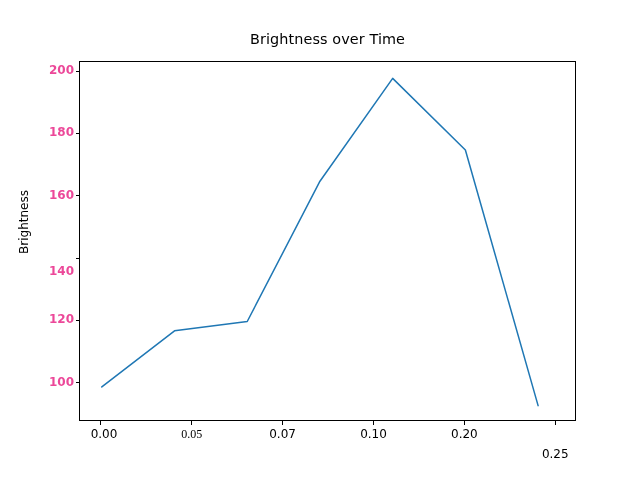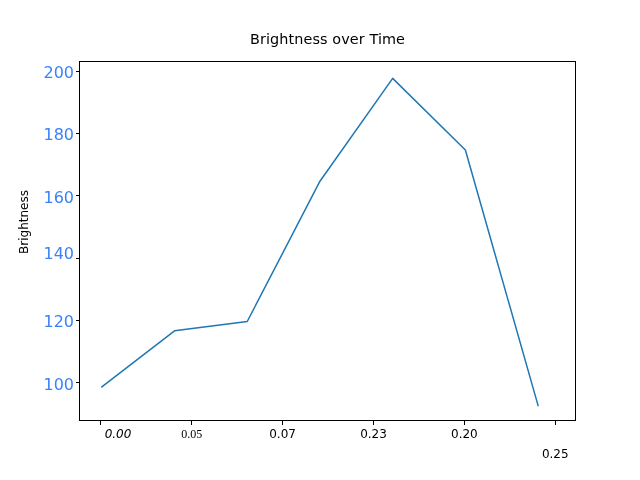--- a/index.html
+++ b/index.html
@@ -54,24 +54,25 @@
   
   .ytick-mark {
     position: absolute;
     width: 3.5px;
     height: 1px;
     background: #000000;
   }
   .ytick-label {
     position: absolute;
     text-align: right;
-    font-size: 16px;
-    color: #3b82f6;
+    font-size: 12px;
+    color: #ec4899;
     white-space: nowrap;
     width: 60px;
+    font-weight: bold;
   }
   .xtick-mark {
     position: absolute;
     width: 1px;
     height: 3.5px;
     background: #000000;
   }
   .xtick-label {
     position: absolute;
     text-align: center;
@@ -116,37 +117,37 @@
       <polyline id="series-path" fill="none" stroke="#1f77b4" stroke-width="1.5" stroke-linejoin="round" stroke-linecap="round" points="21.81,324.94 94.53,268.83 167.24,259.48 239.96,119.22 312.67,16.36 385.38,88.05 458.10,343.64"></polyline>
     </svg>
   </div>
 
   <div id="ytick-container">
       <div class="ytick-mark" style="left: 75.5px; top: 382.318px;"></div>
       <div class="ytick-label" style="left: 14px; top: 374.818px;">100</div>
       <div class="ytick-mark" style="left: 75.5px; top: 319.981px;"></div>
       <div class="ytick-label" style="left: 14px; top: 312.481px;">120</div>
       <div class="ytick-mark" style="left: 75.5px; top: 257.643px;"></div>
-      <div class="ytick-label" style="left: 14px; top: 244px;">140</div>
+      <div class="ytick-label" style="left: 14px; top: 264px;">140</div>
       <div class="ytick-mark" style="left: 75.5px; top: 195.305px;"></div>
       <div class="ytick-label" style="left: 14px; top: 187.805px;">160</div>
       <div class="ytick-mark" style="left: 75.5px; top: 132.968px;"></div>
       <div class="ytick-label" style="left: 14px; top: 125.468px;">180</div>
       <div class="ytick-mark" style="left: 75.5px; top: 70.6299px;"></div>
       <div class="ytick-label" style="left: 14px; top: 63.1299px;">200</div>
     </div>
   <div id="xtick-container">
       <div class="xtick-mark" style="left: 100.314px; top: 421px;"></div>
-      <div class="xtick-label" style="left: 88px; top: 427px; font-style: italic;">0.00</div>
+      <div class="xtick-label" style="left: 74px; top: 427px;">0.00</div>
       <div class="xtick-mark" style="left: 191.207px; top: 421px;"></div>
       <div class="xtick-label" style="left: 161.707px; top: 427px; font-family: Liberation Serif, serif;">0.05</div>
       <div class="xtick-mark" style="left: 282.099px; top: 421px;"></div>
       <div class="xtick-label" style="left: 252.599px; top: 427px;">0.07</div>
       <div class="xtick-mark" style="left: 372.992px; top: 421px;"></div>
-      <div class="xtick-label" style="left: 343.492px; top: 427px;">0.23</div>
+      <div class="xtick-label" style="left: 343.492px; top: 427px;">0.10</div>
       <div class="xtick-mark" style="left: 463.884px; top: 421px;"></div>
       <div class="xtick-label" style="left: 434.384px; top: 427px;">0.20</div>
       <div class="xtick-mark" style="left: 554.777px; top: 421px;"></div>
       <div class="xtick-label" style="left: 525.277px; top: 427px; margin-top: 20px;">0.25</div>
     </div>
 
   <div id="ylabel">Brightness</div>
 
 </div>
 

